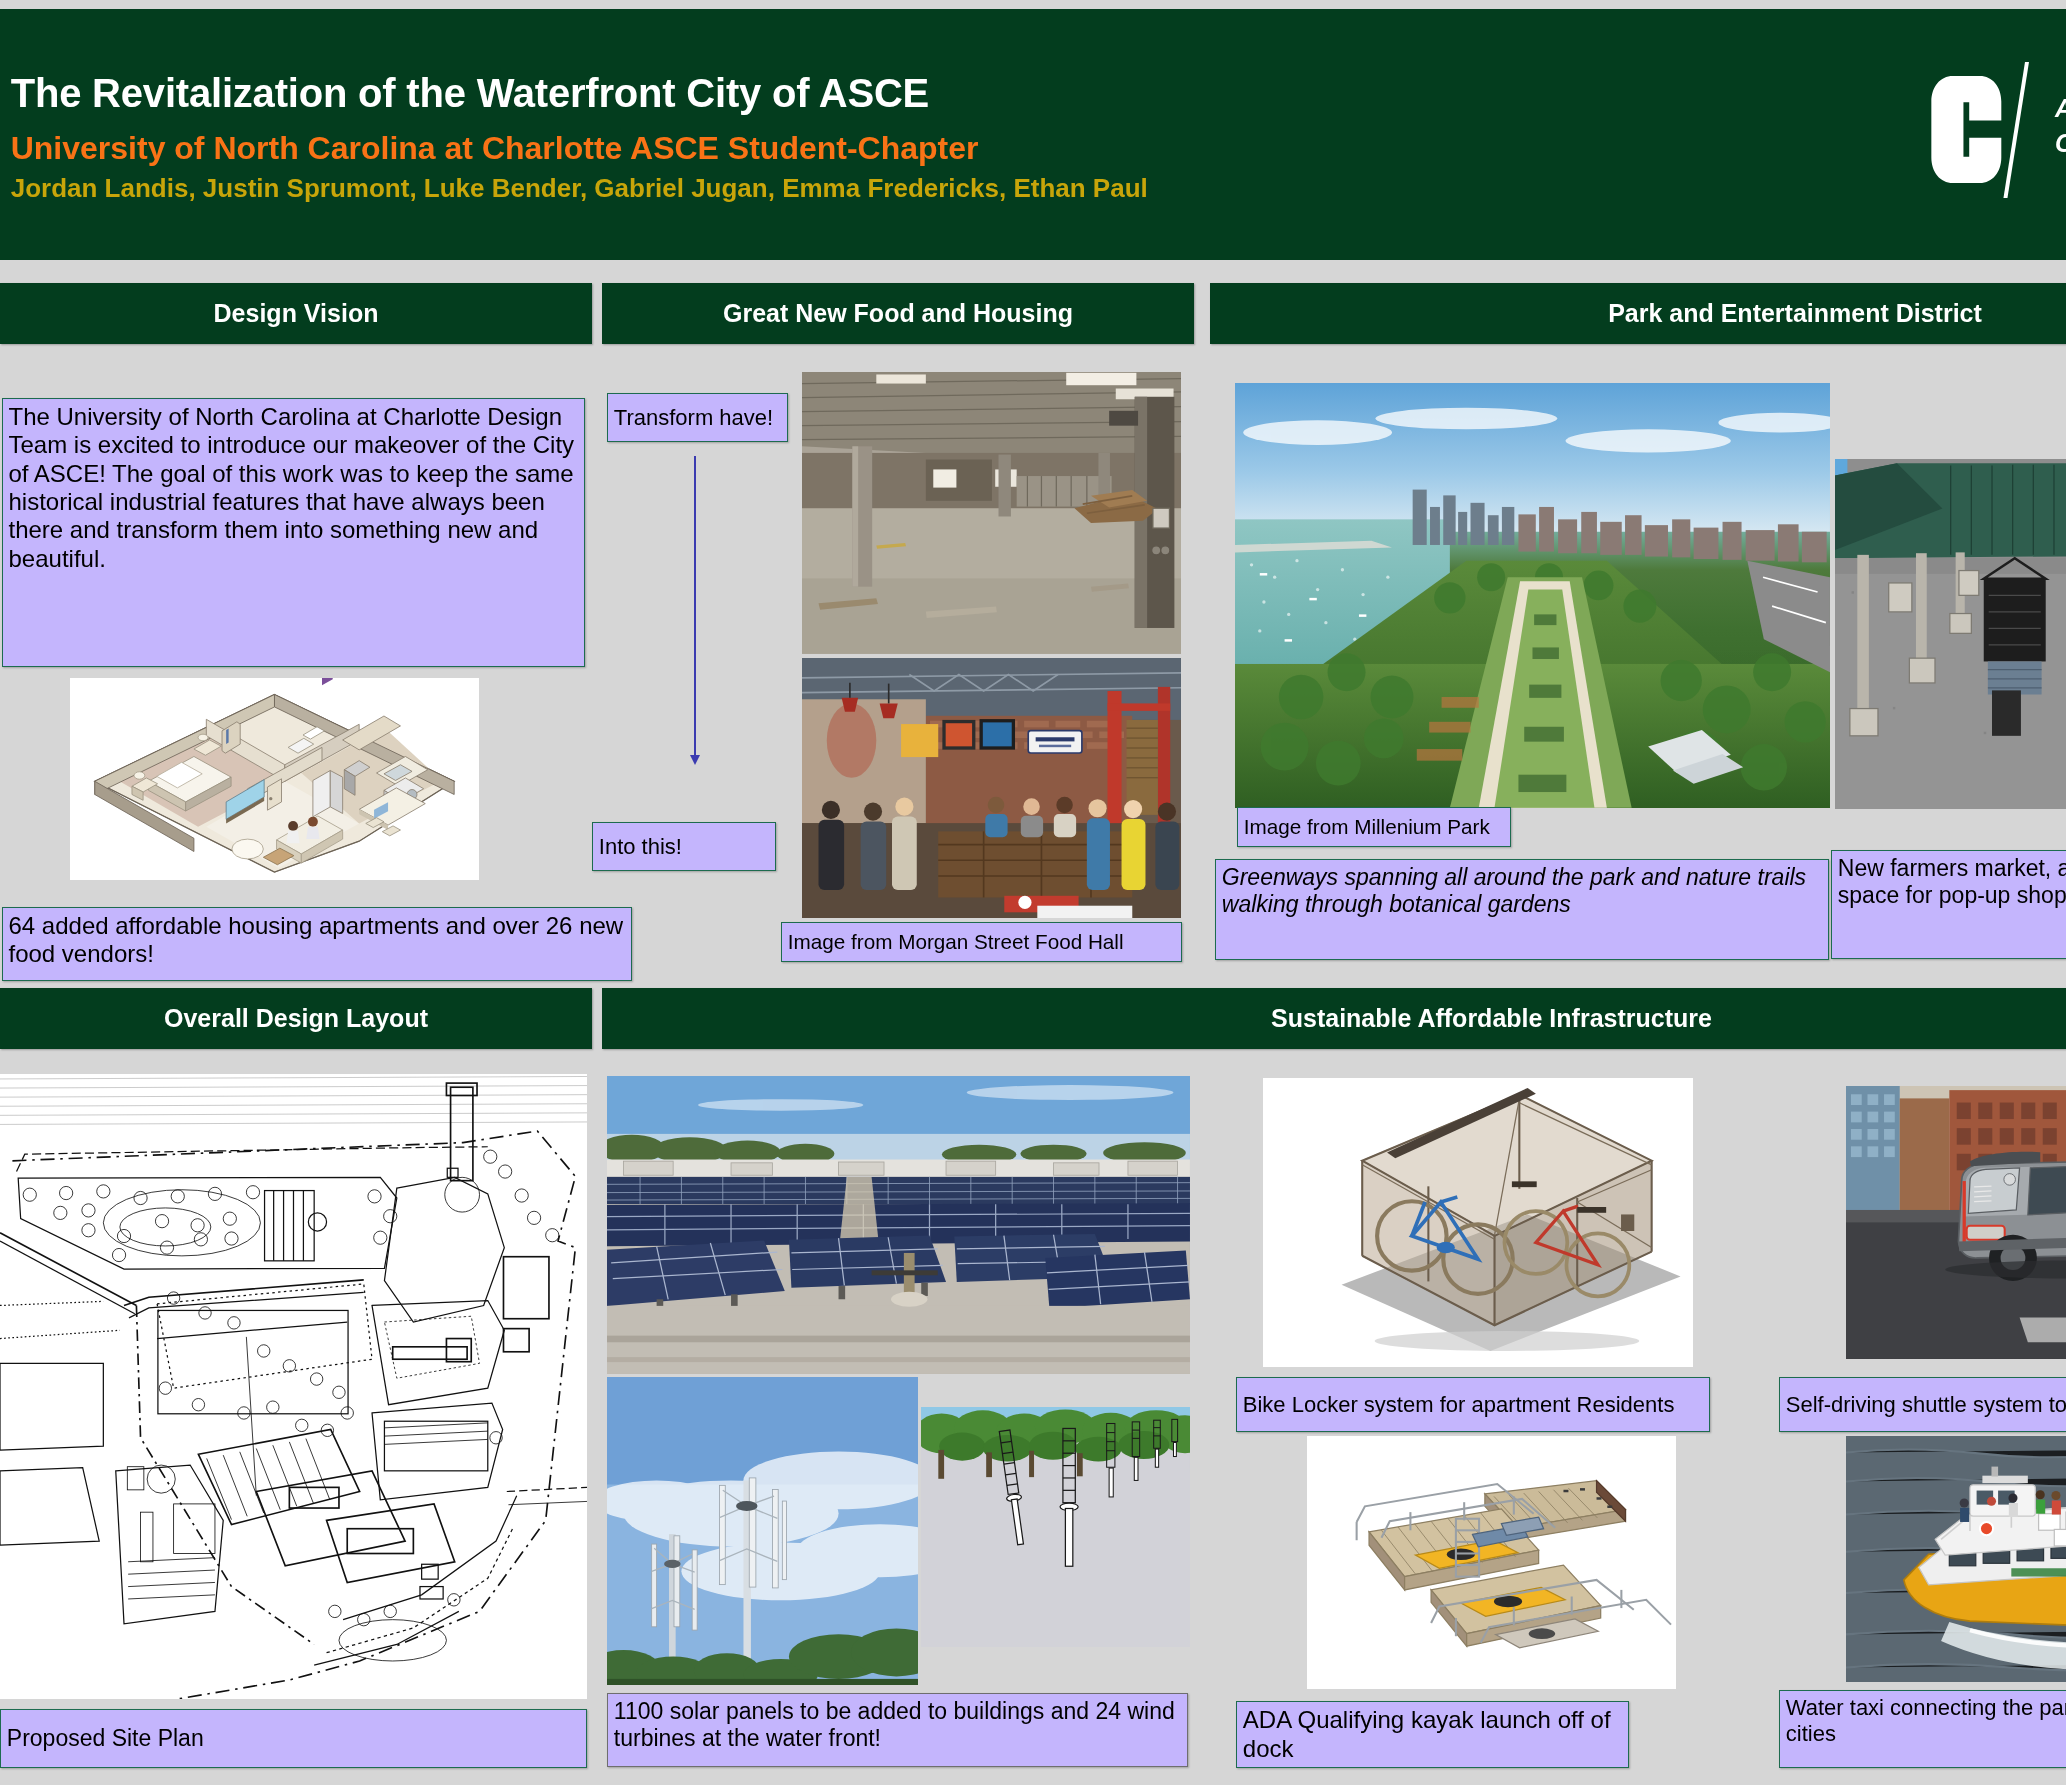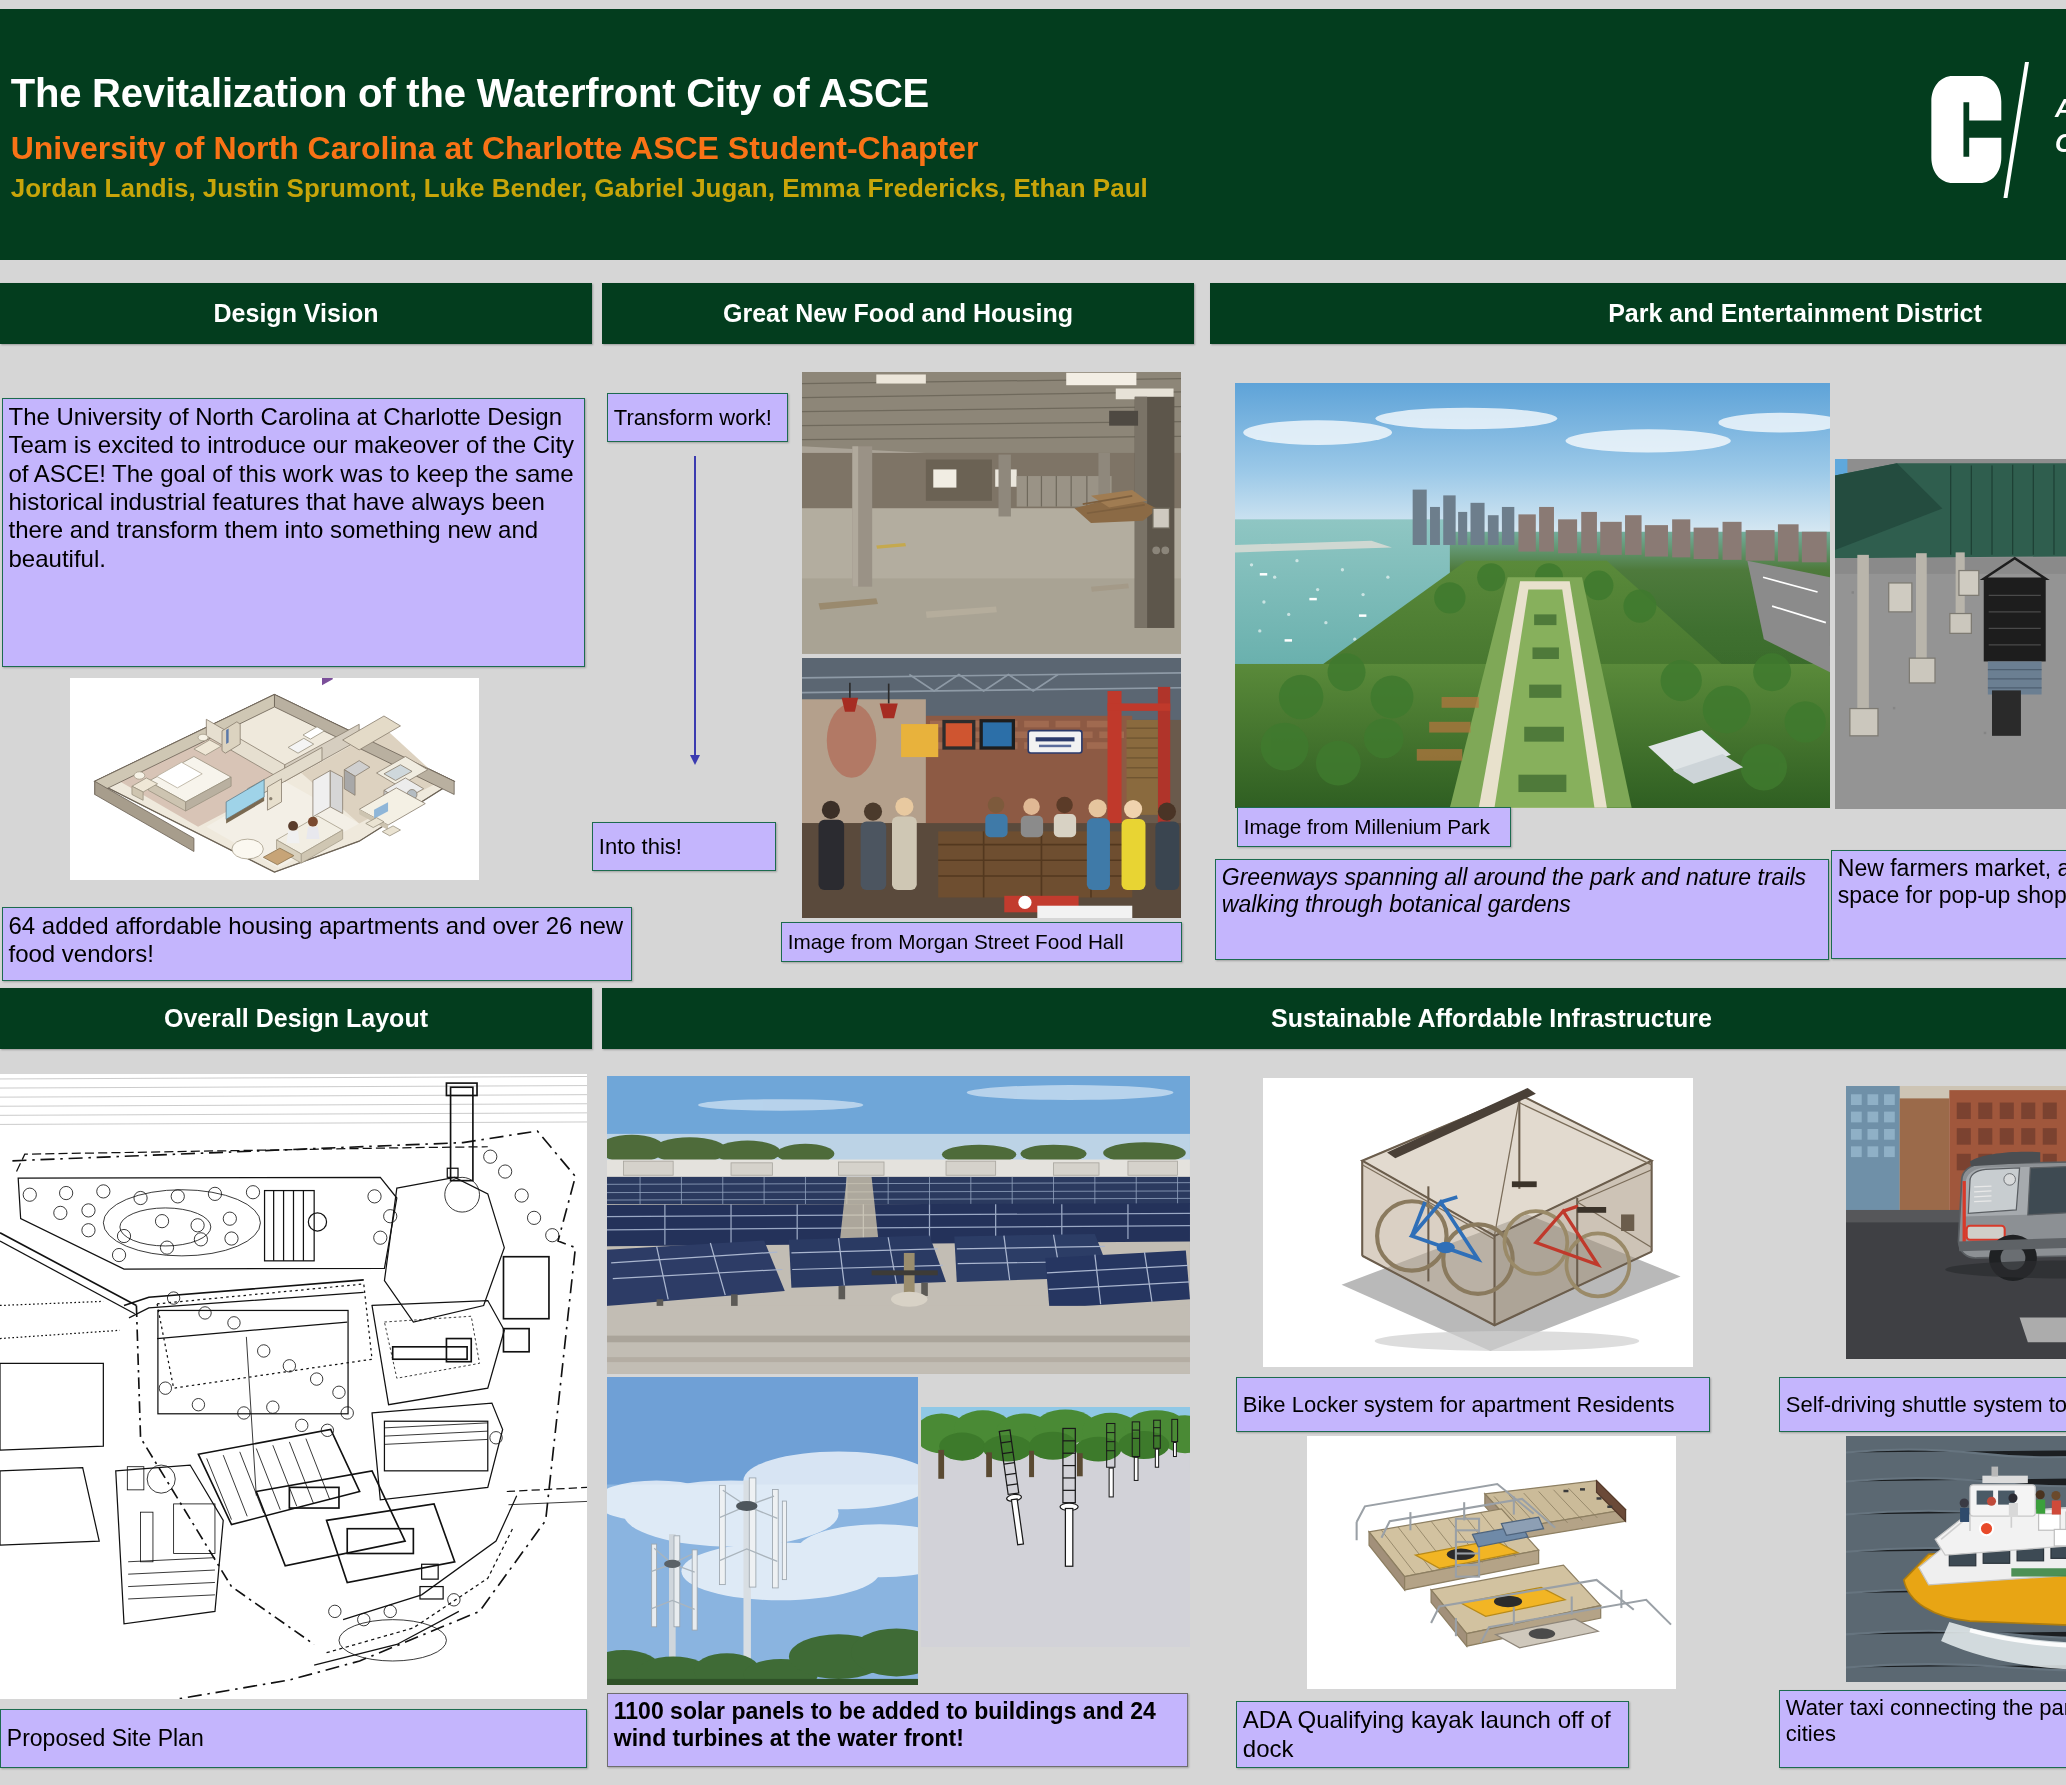--- a/index.html
+++ b/index.html
@@ -57,21 +57,21 @@
 
   
   .tbox {
     position: absolute; background: #c4b5fd;
     border: 1.2px solid #1d6b4f;
     box-shadow: 1.2px 1.2px 1.7px rgba(0,0,0,0.25);
     padding: 4.1px 5.8px;
     font-size: 22px; line-height: 1.18; color: #000;
     overflow: hidden;
   }
-  .tbox.plain { border: 1.2px solid #6e6e6e; font-weight: bold; }
+  .tbox.plain { border: 1.2px solid #6e6e6e; }
   .tbox.mid { display: flex; align-items: center; }
 
   
   .img { position: absolute; overflow: hidden; background: #cfcfcf; }
 
   
   .iso-bg { background: #ffffff; }
 
   
   .warehouse {
@@ -240,21 +240,21 @@
       <polygon points="564,138 598,118 616,128 582,148" fill="#ffffff" stroke="#9b9482" stroke-width="2"></polygon>
       <rect x="610" y="122" width="26" height="32" fill="#7b4f9a" transform="skewY(-30) translate(0,216)"></rect>
 
       <polygon points="478,264 512,244 512,300 478,320" fill="#e7dfcd" stroke="#8a8070" stroke-width="2"></polygon>
       <circle cx="486" cy="292" r="4" fill="#8a8070"></circle>
     </svg>
   </div>
 
   <div class="tbox" style="left:1.7px; top:887px; width:630px; height:74px; font-size:24px;margin-top:20px;">64 added affordable housing apartments and over 26 new food vendors!</div>
 
-  <div class="tbox mid" style="left:607px; top:393px; width:181px; height:49px; font-size:22px;">Transform work!</div>
+  <div class="tbox mid" style="left:607px; top:393px; width:181px; height:49px; font-size:22px;">Transform have!</div>
 
   <div class="arrow-line" style="left:694px; top:456px; width:1.7px; height:306px;"></div>
   <div class="arrow-head" style="left:690px; top:755px;"></div>
 
   <div class="tbox mid" style="left:592px; top:822px; width:184px; height:49px; font-size:22px;">Into this!</div>
 
   <div class="img warehouse" style="left:802px; top:372px; width:379px; height:282px;">
     <svg viewBox="0 0 918 682" preserveAspectRatio="none">
       <rect width="918" height="682" fill="#aaa397"></rect>
 

